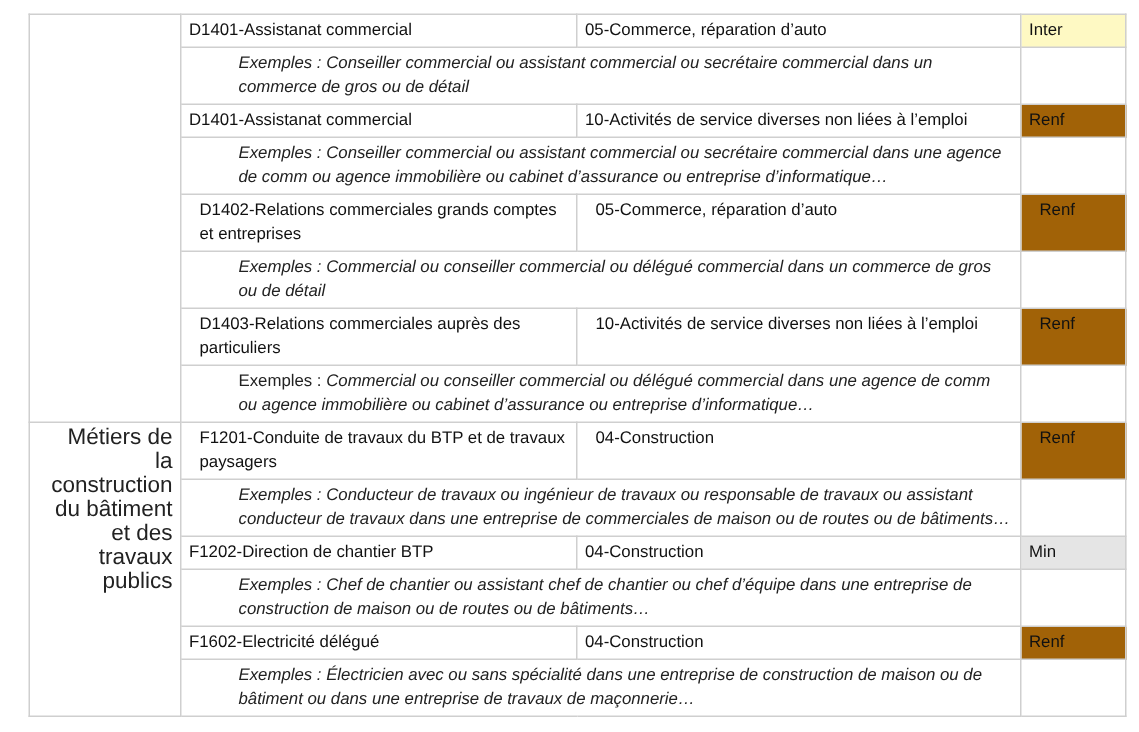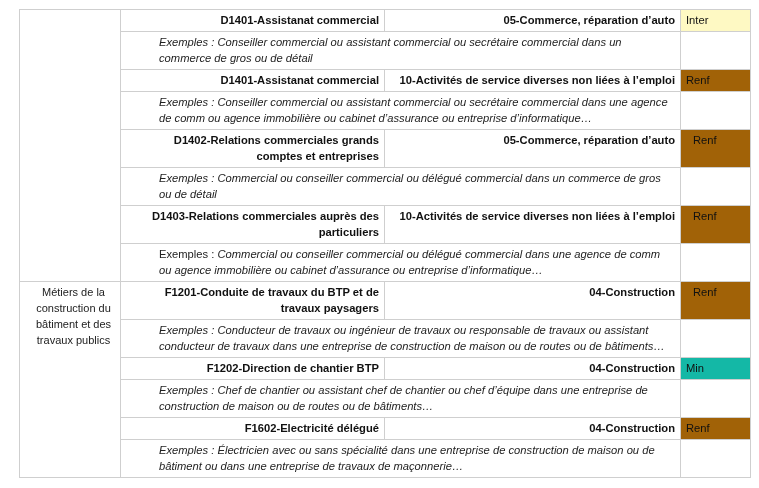--- a/index.html
+++ b/index.html
@@ -2,32 +2,32 @@
 <html><head>
 <meta charset="utf-8">
 <style>
   html, body { margin:0; padding:0; background:#ffffff; }
   body { width:759px; height:488px; position:relative; overflow:hidden;
          font-family: "Liberation Sans", "DejaVu Sans", sans-serif; color:#111; }
   table.doc { position:absolute; left:19px; top:9px; border-collapse:collapse;
               table-layout:fixed; width:731px; font-size:11.2px; line-height:16px; }
   table.doc td { border:1px solid #cfcfcf; padding:2px 5px 2px 5px; vertical-align:top; }
   col.c1 { width:101px; } col.c2 { width:264px; } col.c3 { width:296px; } col.c4 { width:70px; }
-  td.cat { text-align:center; padding-top:3px; font-size:11px; line-height:16px; color:#222; }
-  td.code, td.sector { font-weight:bold;text-align:right; }
+  td.cat { text-align:right; padding-top:3px; font-size:15px; line-height:16px; color:#222; }
+  td.code, td.sector { font-weight:normal; }
   td.ex { font-style:italic; color:#222; }
   td.ex .ex-lead { font-style:italic; }
   td.ex .ex-lead.plain { font-style:normal; }
   tr.main td { height:17px; }
   tr.main.two td { height:33px;padding-left:12px; }
   tr.exrow td { height:33px;padding-left:38px; }
   td.lvl { font-weight:normal; }
   td.lvl.inter { background:#fef9c3; }
   td.lvl.renf  { background:#a16207; }
-  td.lvl.min   { background:#14b8a6; }
+  td.lvl.min   { background:#e5e5e5; }
 </style>
 </head>
 <body>
 
 <table class="doc">
   <colgroup>
       <col class="c1">
       <col class="c2">
       <col class="c3">
       <col class="c4">
@@ -72,21 +72,21 @@
       <td></td>
     </tr>
 
     <tr class="main two">
       <td class="cat" rowspan="6">Métiers de la construction du bâtiment et des travaux publics</td>
       <td class="code">F1201-Conduite de travaux du BTP et de travaux paysagers</td>
       <td class="sector">04-Construction</td>
       <td class="lvl renf">Renf</td>
     </tr>
     <tr class="exrow">
-      <td class="ex" colspan="2"><span class="ex-lead">Exemples :</span><span> Conducteur de travaux ou ingénieur de travaux ou responsable de travaux ou assistant conducteur de travaux dans une entreprise de construction de maison ou de routes ou de bâtiments…</span></td>
+      <td class="ex" colspan="2"><span class="ex-lead">Exemples :</span><span> Conducteur de travaux ou ingénieur de travaux ou responsable de travaux ou assistant conducteur de travaux dans une entreprise de commerciales de maison ou de routes ou de bâtiments…</span></td>
       <td></td>
     </tr>
     <tr class="main">
       <td class="code">F1202-Direction de chantier BTP</td>
       <td class="sector">04-Construction</td>
       <td class="lvl min">Min</td>
     </tr>
     <tr class="exrow">
       <td class="ex" colspan="2"><span class="ex-lead">Exemples :</span><span> Chef de chantier ou assistant chef de chantier ou chef d’équipe dans une entreprise de construction de maison ou de routes ou de bâtiments…</span></td>
       <td></td>

